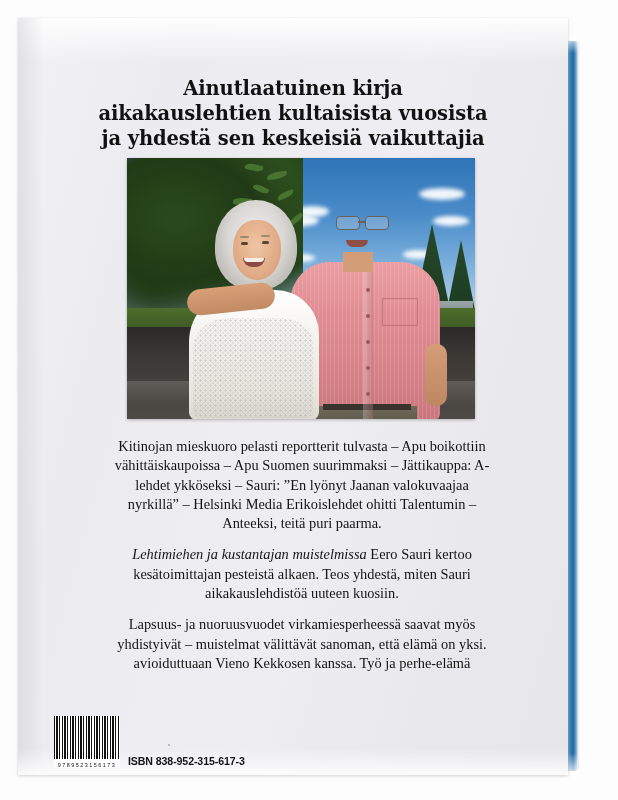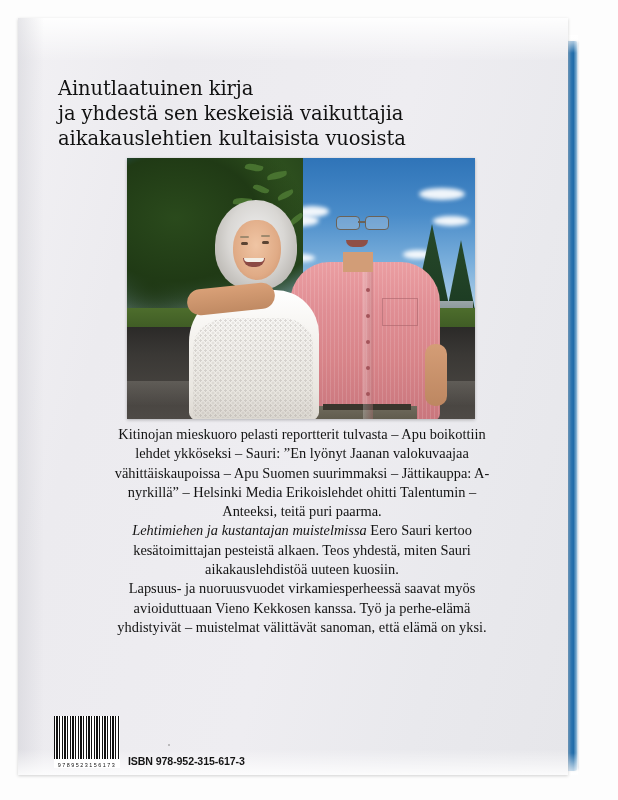--- a/index.html
+++ b/index.html
@@ -100,23 +100,23 @@
     background: linear-gradient(to top, rgba(255,255,255,0.85), rgba(255,255,255,0));
     pointer-events: none;
   }
 
   
   #headline {
     position: absolute;
     left: 40px;
     top: 58px;
     width: 470px;
-    text-align: left;
+    text-align: center;
     font-family: "DejaVu Serif", serif;
-    font-weight: normal;
+    font-weight: bold;
     font-size: 19.5px;
     line-height: 25px;
     letter-spacing: -0.1px;
     color: #121212;
   }
   #headline .hl-line { display: block; white-space: nowrap; }
 
   
   #photo-frame {
     position: absolute;
@@ -306,21 +306,21 @@
     position: absolute;
     left: 76px;
     top: 407px;
     width: 416px;
     color: #131313;
     font-family: "Liberation Serif", serif;
     font-size: 14.4px;
     line-height: 19.3px;
     text-align: center;
   }
-  #copy p { margin: 0; }
+  #copy p { margin: 12px; }
   #copy p + p { margin-top: 0px; }
   #copy .ital { font-style: italic; }
   #copy .blk { display: block; white-space: nowrap; }
 
   
   #barcode-block {
     position: absolute;
     left: 36px;
     top: 698px;
     display: flex;
@@ -389,22 +389,22 @@
     <div id="spine-bot-fade"></div>
 
     <div id="cover">
 
       <div id="cover-sheen"></div>
       <div id="cover-gutter"></div>
       <div id="cover-bottom-curl"></div>
 
       <div id="headline">
         <span class="hl-line">Ainutlaatuinen kirja</span>
+        <span class="hl-line">aikakauslehtien kultaisista vuosista</span>
         <span class="hl-line">ja yhdestä sen keskeisiä vaikuttajia</span>
-        <span class="hl-line">aikakauslehtien kultaisista vuosista</span>
       </div>
 
       <div id="photo-frame">
         <div id="photo">
 
           <div class="ph-sky"></div>
 
           <div class="cloud" style="left:140px;top:56px;width:52px;height:13px;"></div>
           <div class="cloud" style="left:168px;top:48px;width:34px;height:11px;"></div>
           <div class="cloud" style="left:118px;top:74px;width:40px;height:10px;"></div>
@@ -464,45 +464,45 @@
           </div>
           <div class="w-arm"></div>
 
         </div>
       </div>
 
       <div id="copy">
 
         <p>
           <span class="blk">Kitinojan mieskuoro pelasti reportterit tulvasta – Apu boikottiin</span>
+          <span class="blk">vähittäiskaupoissa – Apu Suomen suurimmaksi – Jättikauppa: A-</span>
           <span class="blk">lehdet ykköseksi – Sauri: ”En lyönyt Jaanan valokuvaajaa</span>
-          <span class="blk">vähittäiskaupoissa – Apu Suomen suurimmaksi – Jättikauppa: A-</span>
           <span class="blk">nyrkillä” – Helsinki Media Erikoislehdet ohitti Talentumin –</span>
           <span class="blk">Anteeksi, teitä puri paarma.</span>
         </p>
 
         <p>
           <span class="blk"><span class="ital">Lehtimiehen ja kustantajan muistelmissa</span><span> Eero Sauri kertoo</span></span>
           <span class="blk">kesätoimittajan pesteistä alkaen. Teos yhdestä, miten Sauri</span>
           <span class="blk">aikakauslehdistöä uuteen kuosiin.</span>
         </p>
 
         <p>
           <span class="blk">Lapsuus- ja nuoruusvuodet virkamiesperheessä saavat myös</span>
+          <span class="blk">yhdistyivät – muistelmat  välittävät sanoman, että elämä on yksi.</span>
           <span class="blk">avioiduttuaan Vieno Kekkosen kanssa. Työ ja perhe-elämä</span>
-          <span class="blk">yhdistyivät – muistelmat  välittävät sanoman, että elämä on yksi.</span>
         </p>
 
       </div>
 
       <div id="barcode-block">
         <div id="barcode">
           <div id="barcode-bars"></div>
           <div id="barcode-digits">9789523156173</div>
         </div>
-        <div id="isbn-text">ISBN 978-952-315-617-3</div>
+        <div id="isbn-text">ISBN 838-952-315-617-3</div>
       </div>
 
       <div id="speck"></div>
 
     </div>
   </div>
 </div>
 
 </body></html>

